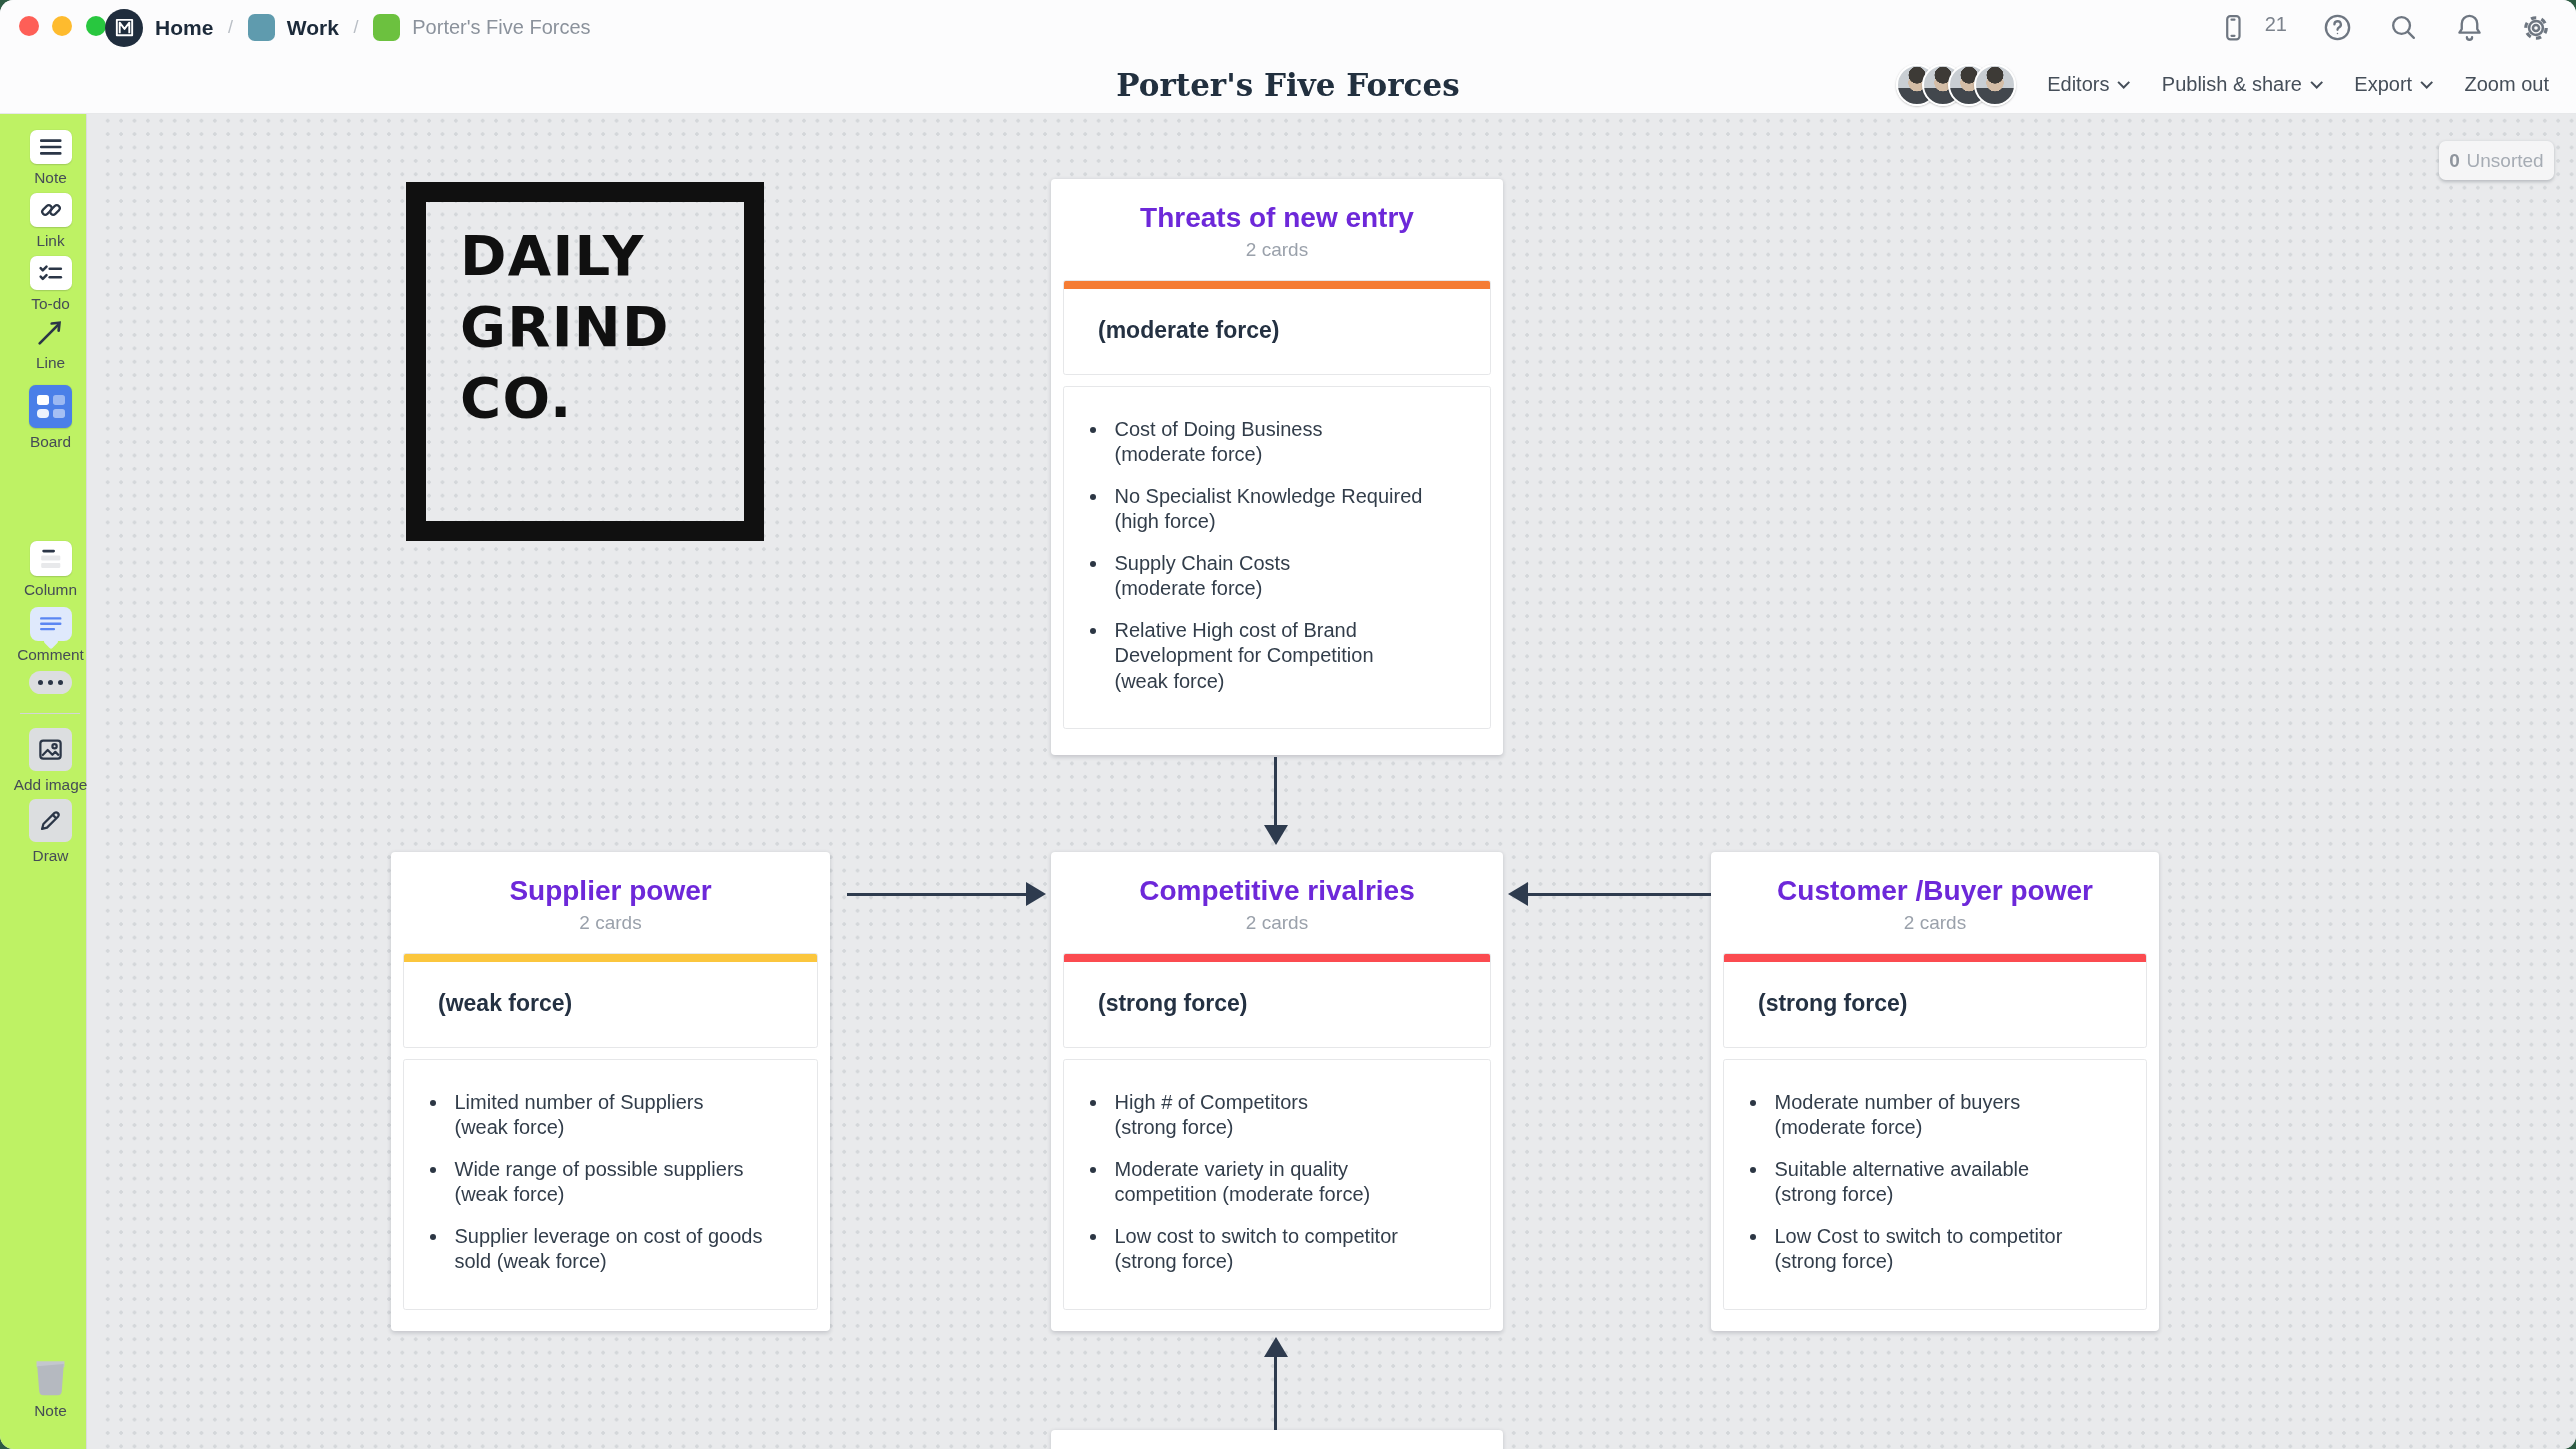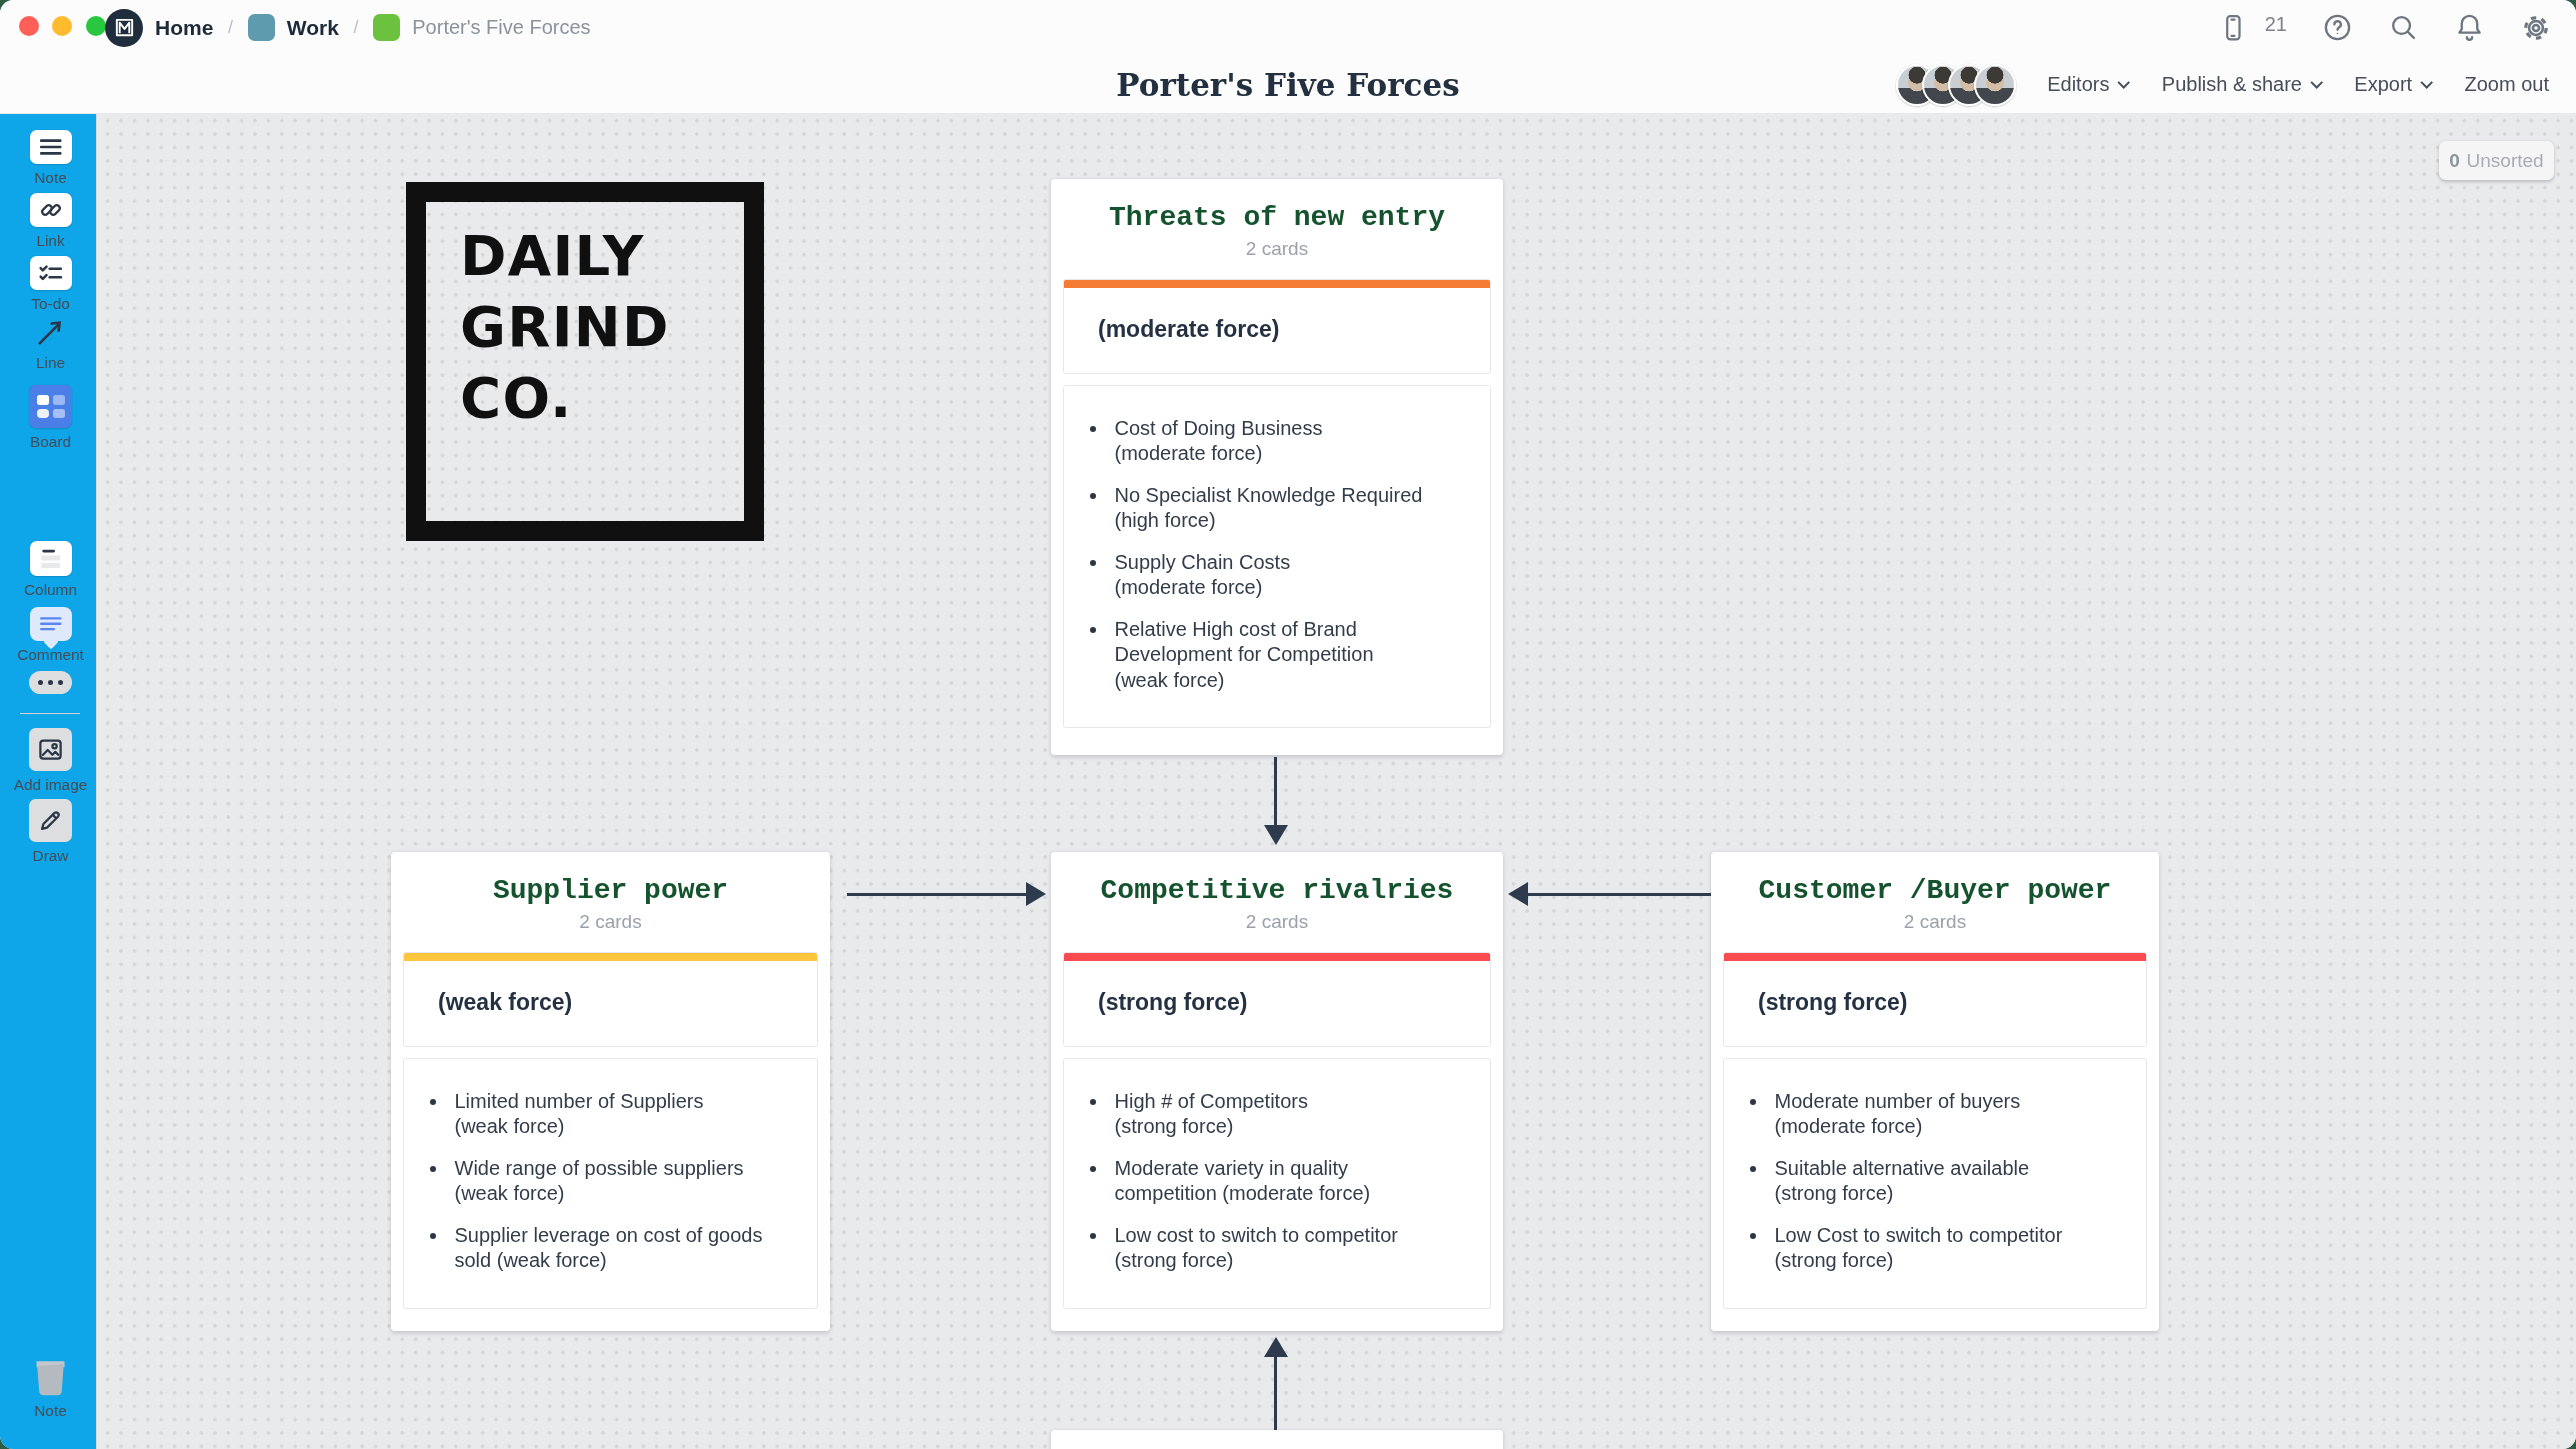--- a/index.html
+++ b/index.html
@@ -33,21 +33,21 @@
   .avatar { width:42px; height:42px; border-radius:50%; border:2.7px solid #fff;
     background:
       radial-gradient(circle at 50% 24%, #3d3a36 0 24%, transparent 25%),
       radial-gradient(circle at 50% 44%, #d4bda6 0 30%, transparent 31%),
       linear-gradient(180deg,#c9ced3 0 58%, #42474d 59% 100%);
     box-shadow:0 0.7px 2px rgba(0,0,0,.25); }
   .avatar + .avatar { margin-left:-16px; }
   .hbtn { display:flex; align-items:center; gap:8px; font-size:20px; color:#454e59; cursor:default; }
 
   
-  .sidebar { position:absolute; left:0; top:114px; bottom:0; width:97px; background:#0ea5e9; border-right:0.7px solid #dadbdd; z-index:20; }
+  .sidebar { position:absolute; left:0; top:114px; bottom:0; width:87px; background:#bef264; border-right:0.7px solid #dadbdd; z-index:20; }
   .tool { position:absolute; left:0; width:101px; display:flex; flex-direction:column; align-items:center; }
   .tool .tlabel { margin-top:5.4px; font-size:15.4px; color:#454c56; }
   .ibox { width:42px; height:34px; border-radius:6.7px; background:#fff; box-shadow:0 0.7px 1.3px rgba(20,30,45,.18); display:flex; align-items:center; justify-content:center; }
   .ibox.big { width:43px; height:43px; }
   .ibox.gray { background:#dcdee0; box-shadow:none; }
   .ibox.blue { background:#4a7fe8; }
   .ibox.lblue { background:#dfe9fc; box-shadow:none; position:relative; border-radius:8px; }
   .ibox.lblue::after { content:""; position:absolute; left:50%; bottom:-5.4px; width:10.7px; height:10.7px; background:#dfe9fc; transform:translateX(-50%) rotate(45deg); border-radius:2px; }
   .pill { width:43px; height:23px; border-radius:11.4px; background:#dcdee0; display:flex; align-items:center; justify-content:center; gap:4.7px; }
   .pill i { width:5.4px; height:5.4px; border-radius:50%; background:#2b3647; }
@@ -65,21 +65,21 @@
     background-size: 13.4px 13.4px; }
 
   .unsorted { position:absolute; left:2338px; top:27px; width:115px; height:39px; background:#f5f5f6; border-radius:6.7px;
     box-shadow:0 1.3px 3.4px rgba(20,30,45,.22); display:flex; align-items:center; justify-content:center; gap:6.7px; font-size:19px; }
   .unsorted b { color:#8f959d; } .unsorted span { color:#a6acb4; }
 
   .logo { position:absolute; left:305px; top:68px; width:358px; height:359px; border:20px solid #101010; padding:17.5px 0 0 34px; }
   .logo div { font-family:"DejaVu Sans", sans-serif; font-weight:800; font-size:56px; line-height:71px; letter-spacing:1.3px; color:#101010; }
 
   .board-card { position:absolute; background:#fff; border-radius:4px; box-shadow:0 1.3px 4px rgba(20,30,45,.18); }
-  .board-title { margin-top:23px; text-align:center; font-family:Liberation Mono, monospace; font-weight:700; font-size:28px; color:#14532d; }
+  .board-title { margin-top:23px; text-align:center; font-family:Liberation Sans, sans-serif; font-weight:700; font-size:28px; color:#6d28d9; }
   .cards-label { margin-top:5.4px; text-align:center; font-size:19px; color:#9aa1ab; }
   .note { margin:19px 12px 0 12px; background:#fff; border:1.3px solid #e6e7e9; border-radius:2.7px; overflow:hidden; }
   .note + .note { margin-top:10.7px; }
   .note-bar { height:8px; width:100%; }
   .force-text { padding:28px 20px 29.5px 34px; font-size:23px; font-weight:700; color:#243142; }
   .bullets { list-style:none; padding:30px 34px 34px 25px; }
   .bullets li { position:relative; padding-left:25.5px; font-size:20px; line-height:25.5px; color:#323d4a; white-space:pre-line; }
   .bullets li + li { margin-top:16px; }
   .bullets li::before { content:""; position:absolute; left:1.3px; top:10px; width:6px; height:6px; border-radius:50%; background:#2c3644; }
 

